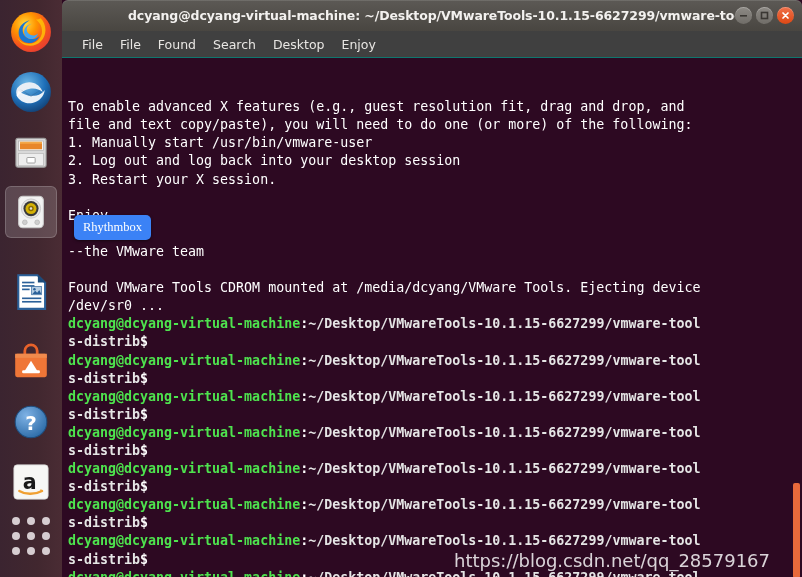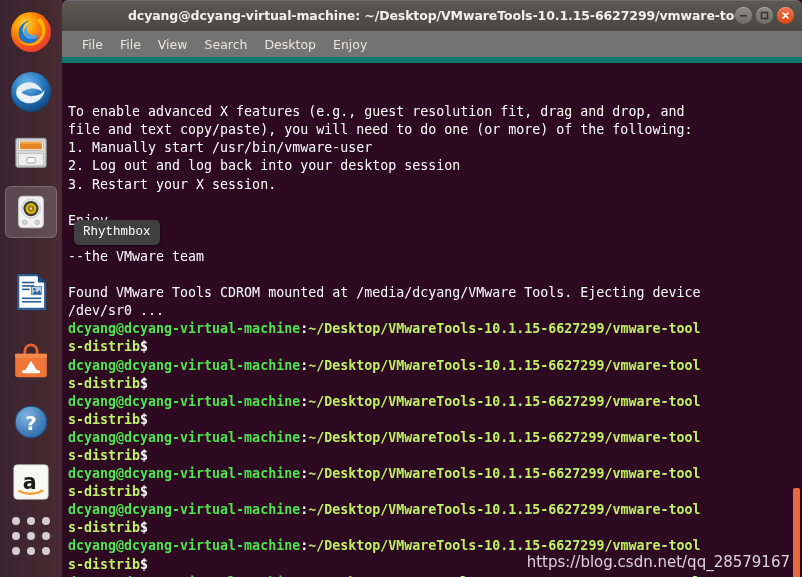--- a/index.html
+++ b/index.html
@@ -95,25 +95,25 @@
     background: linear-gradient(to bottom, #8d8a85, #706d68);
     box-shadow: inset 0 1px 0 rgba(255,255,255,0.25);
   }
   .wbtn.close {
     background: linear-gradient(to bottom, #f0704a, #dd4814);
   }
   .wbtn svg { display:block; }
 
   #menubar {
     height: 26px;
-    background: #737373;
+    background: #404040;
     display: flex; align-items: center;
     padding-left: 20px;
     gap: 17px;
-    border-bottom: 6px solid #0f766e;
+    border-bottom: 1px solid #0f766e;
   }
   .menu-item {
     color: #e8e6e3;
     font-size: 12.5px;
     font-family: "DejaVu Sans", sans-serif;
     white-space: nowrap;
   }
 
   
   #term {
@@ -123,30 +123,30 @@
     padding: 4px 0 0 6px;
     overflow: hidden;
     font-family: "DejaVu Sans Mono", monospace;
     font-size: 13.3px;
     line-height: 18.1px;
     color: #ffffff;
     white-space: pre;
   }
   .tline { white-space: pre; }
   .user { color: #4ee44e; font-weight: bold; text-align: center; }
-  .path { color: #bef264; font-weight: bold; }
+  .path { color: #e5e5e5; font-weight: bold; }
   .punct { color: #ffffff; font-weight: bold; }
 
   
   #tooltip {
     position: absolute;
     left: 12px; top: 157px;
-    background: #404040;
+    background: #3b82f6;
     color: #ffffff;
-    font-family: Liberation Mono, monospace;
+    font-family: Liberation Serif, serif;
     font-size: 12.5px;
     padding: 3px 9px 4px 9px;
     border-radius: 5px;
     box-shadow: 0 1px 3px rgba(0,0,0,0.5);
     z-index: 40;
     white-space: nowrap;
   }
 
   
   #scrollbar {
@@ -161,24 +161,24 @@
     top: 425px;
     width: 7px;
     height: 95px;
     background: #e8693b;
     border-radius: 2px;
   }
 
   
   #watermark {
     position: absolute;
-    right: 12px; bottom: 6px;
+    right: 32px; bottom: 6px;
     color: #e7e3e6;
     font-family: "DejaVu Sans", sans-serif;
-    font-size: 15px;
+    font-size: 18px;
     opacity: 0.93;
     z-index: 25;
     white-space: nowrap;
   }
 </style>
 </head>
 <body>
 
 <div id="screen">
 
@@ -321,21 +321,21 @@
           <svg width="11" height="11" viewBox="0 0 11 11">
             <path d="M3 3l5 5M8 3l-5 5" stroke="#ffffff" stroke-width="1.7" stroke-linecap="round"></path>
           </svg>
         </div>
       </div>
     </div>
 
     <div id="menubar">
       <span class="menu-item">File</span>
       <span class="menu-item">File</span>
-      <span class="menu-item">View</span>
+      <span class="menu-item">Found</span>
       <span class="menu-item">Search</span>
       <span class="menu-item">Desktop</span>
       <span class="menu-item">Enjoy</span>
     </div>
 
     <div id="term">
       <div id="term-content"><div class="tline">To enable advanced X features (e.g., guest resolution fit, drag and drop, and</div><div class="tline">file and text copy/paste), you will need to do one (or more) of the following:</div><div class="tline">1. Manually start /usr/bin/vmware-user</div><div class="tline">2. Log out and log back into your desktop session</div><div class="tline">3. Restart your X session.</div><div class="tline">&nbsp;</div><div class="tline">Enjoy,</div><div class="tline">&nbsp;</div><div class="tline">--the VMware team</div><div class="tline">&nbsp;</div><div class="tline">Found VMware Tools CDROM mounted at /media/dcyang/VMware Tools. Ejecting device</div><div class="tline">/dev/sr0 ...</div><div class="tline"><span class="user">dcyang@dcyang-virtual-machine</span><span class="punct">:</span><span class="path">~/Desktop/VMwareTools-10.1.15-6627299/vmware-tool</span></div><div class="tline"><span class="path">s-distrib</span><span class="punct">$</span></div><div class="tline"><span class="user">dcyang@dcyang-virtual-machine</span><span class="punct">:</span><span class="path">~/Desktop/VMwareTools-10.1.15-6627299/vmware-tool</span></div><div class="tline"><span class="path">s-distrib</span><span class="punct">$</span></div><div class="tline"><span class="user">dcyang@dcyang-virtual-machine</span><span class="punct">:</span><span class="path">~/Desktop/VMwareTools-10.1.15-6627299/vmware-tool</span></div><div class="tline"><span class="path">s-distrib</span><span class="punct">$</span></div><div class="tline"><span class="user">dcyang@dcyang-virtual-machine</span><span class="punct">:</span><span class="path">~/Desktop/VMwareTools-10.1.15-6627299/vmware-tool</span></div><div class="tline"><span class="path">s-distrib</span><span class="punct">$</span></div><div class="tline"><span class="user">dcyang@dcyang-virtual-machine</span><span class="punct">:</span><span class="path">~/Desktop/VMwareTools-10.1.15-6627299/vmware-tool</span></div><div class="tline"><span class="path">s-distrib</span><span class="punct">$</span></div><div class="tline"><span class="user">dcyang@dcyang-virtual-machine</span><span class="punct">:</span><span class="path">~/Desktop/VMwareTools-10.1.15-6627299/vmware-tool</span></div><div class="tline"><span class="path">s-distrib</span><span class="punct">$</span></div><div class="tline"><span class="user">dcyang@dcyang-virtual-machine</span><span class="punct">:</span><span class="path">~/Desktop/VMwareTools-10.1.15-6627299/vmware-tool</span></div><div class="tline"><span class="path">s-distrib</span><span class="punct">$</span></div><div class="tline"><span class="user">dcyang@dcyang-virtual-machine</span><span class="punct">:</span><span class="path">~/Desktop/VMwareTools-10.1.15-6627299/vmware-tool</span></div></div>
 
       <div id="tooltip">Rhythmbox</div>
 

